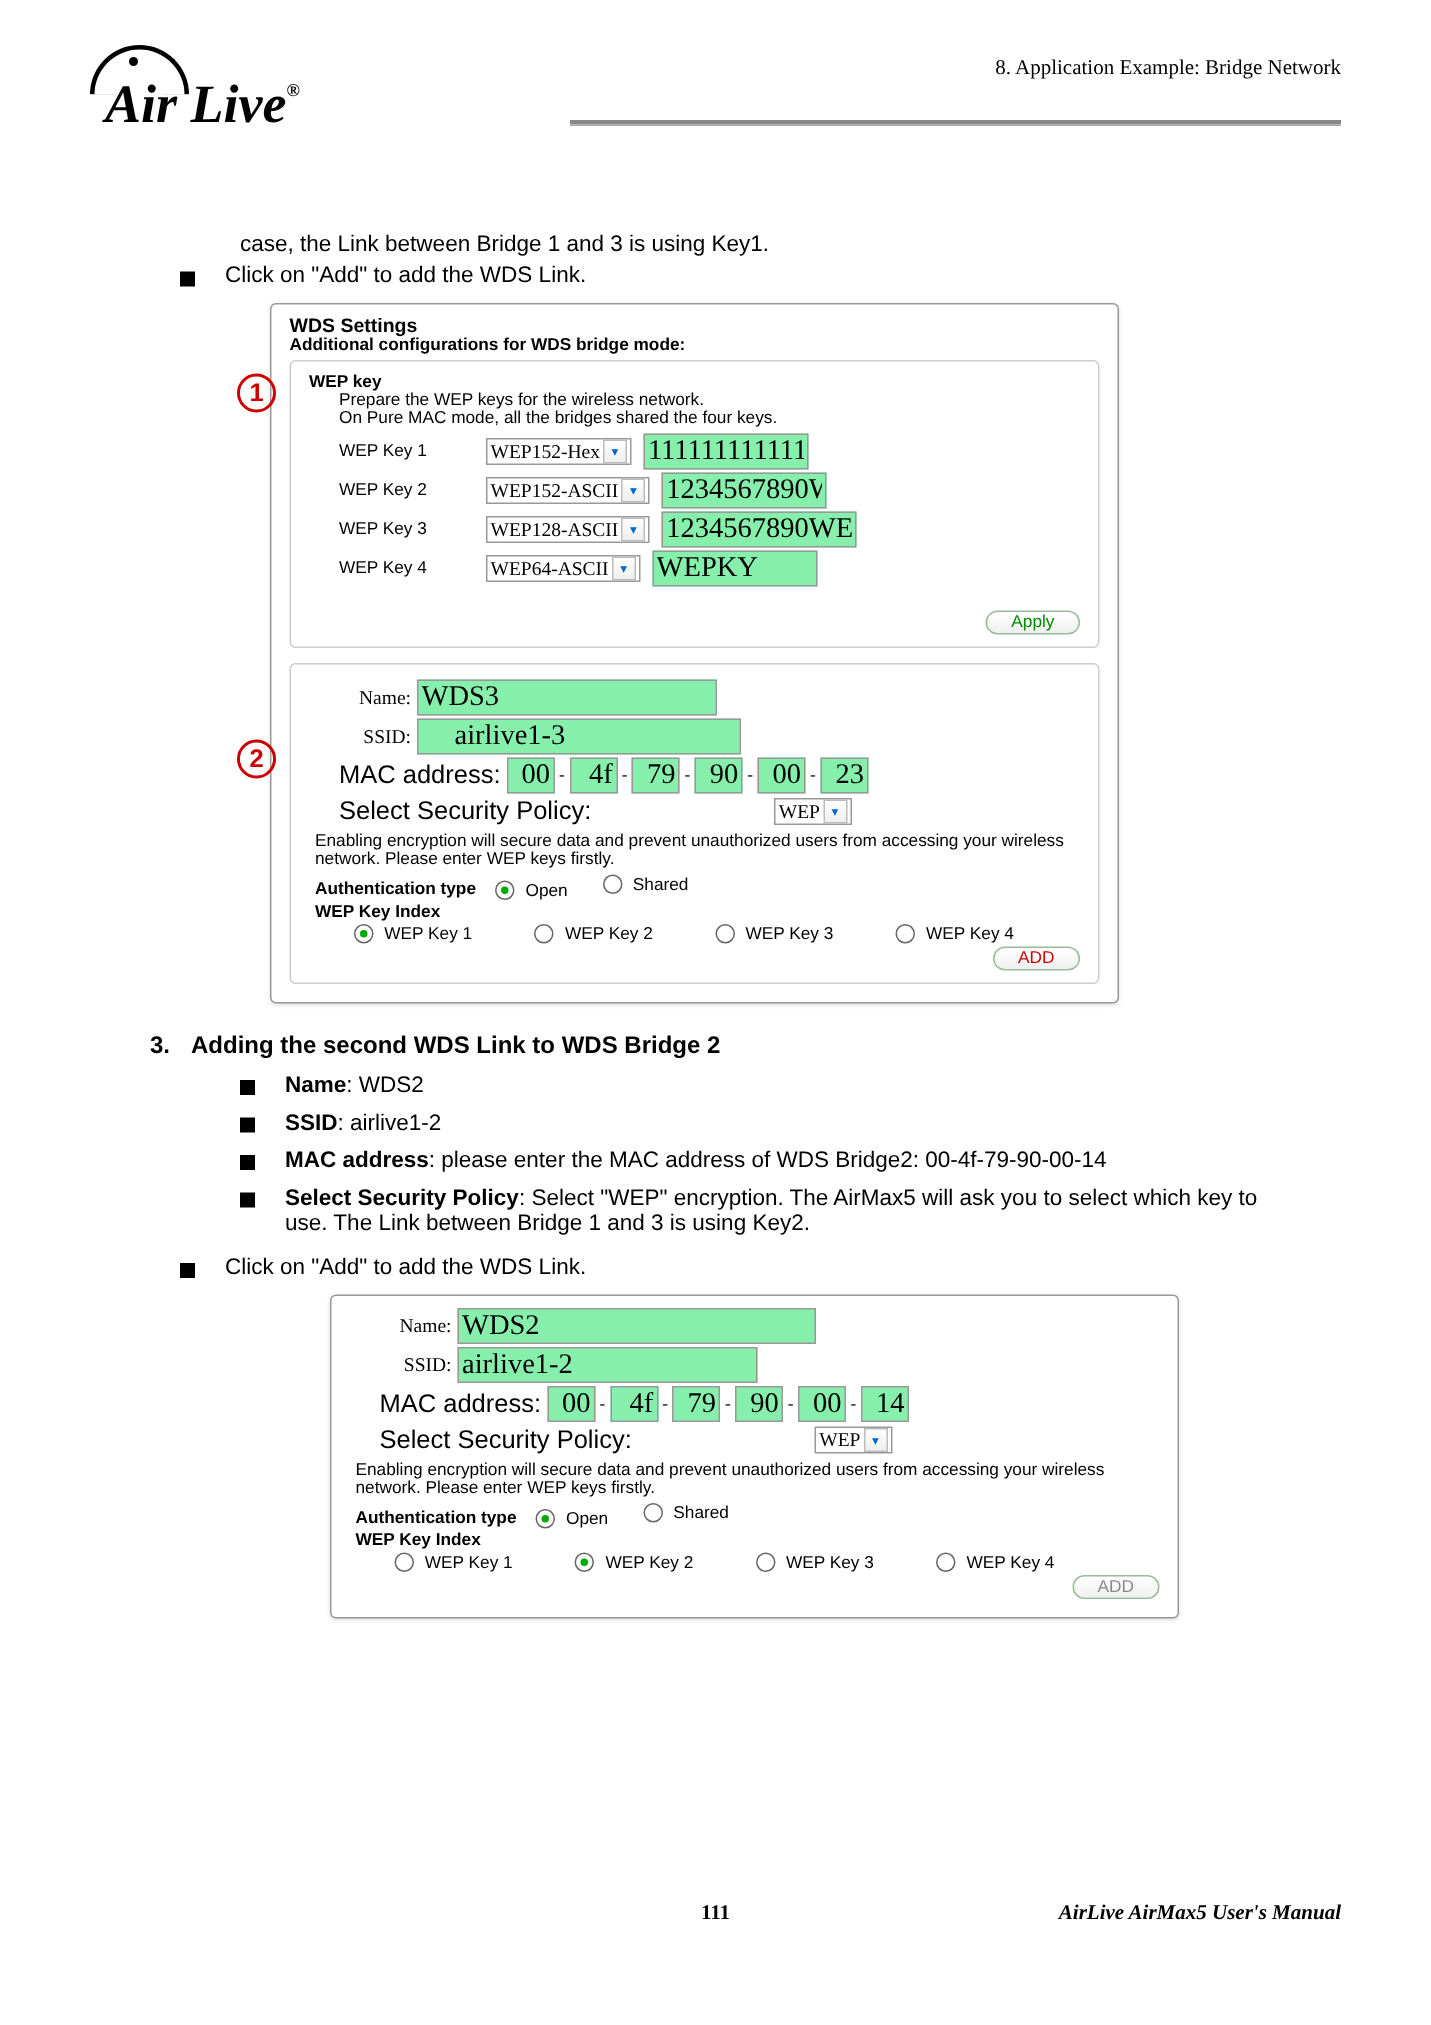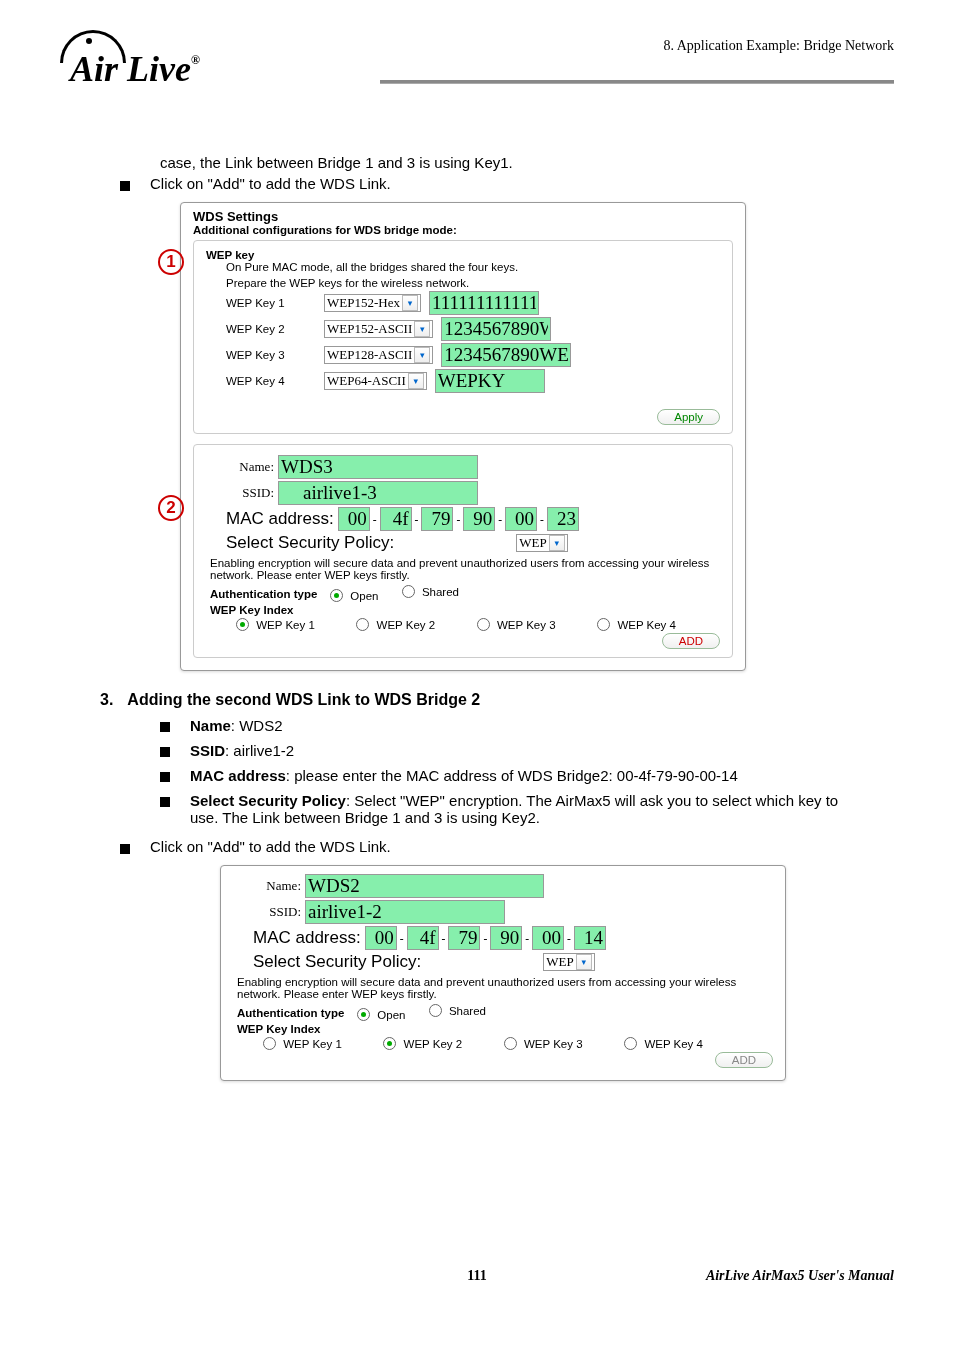--- a/index.html
+++ b/index.html
@@ -305,22 +305,22 @@
 
     <div class="screenshot">
       <div class="title">WDS Settings</div>
       <div class="sub">Additional configurations for WDS bridge mode:</div>
 
       <div class="inner" style="margin-top:4px;">
         <div class="overlay-num">
             <div class="num-marker">1</div>
           </div>
         <div class="bold">WEP key</div>
+        <div style="margin-left:20px;">Prepare the WEP keys for the wireless network.</div>
         <div style="margin-left:20px;margin-bottom:4px;">On Pure MAC mode, all the bridges shared the four keys.</div>
-        <div style="margin-left:20px;">Prepare the WEP keys for the wireless network.</div>
 
         <div class="wep-row">
           <span class="lbl">WEP Key 1</span>
           <span class="sel">
               <span>WEP152-Hex</span>
               <span class="chev">▾</span>
             </span>
           <input type="text" style="width: 110px;" value="11111111111111">
         </div>
         <div class="wep-row">
@@ -355,21 +355,21 @@
       <div class="inner" style="margin-top:10px;">
         <div class="overlay-num" style="top:50px;">
             <div class="num-marker">2</div>
           </div>
         <div class="form-row">
           <span class="flab" style="width:48px;">Name:</span>
           <input type="text" style="width: 200px;" value="WDS3">
         </div>
         <div class="form-row">
           <span class="flab" style="width:48px;">SSID:</span>
-          <input type="text" style="width: 200px; padding-left: 24px;" value="airlive1-3">
+          <input type="text" style="width: 216px; padding-left: 24px;" value="airlive1-3">
         </div>
         <div class="form-row mac">
           <span class="flab2" style="width:auto;margin-right:2px;">MAC address:</span>
           <input type="text" value="00" style="">
             <span class="dash">-</span>
           <input type="text" value="4f" style="">
             <span class="dash">-</span>
           <input type="text" value="79" style="">
             <span class="dash">-</span>
           <input type="text" value="90" style="">

